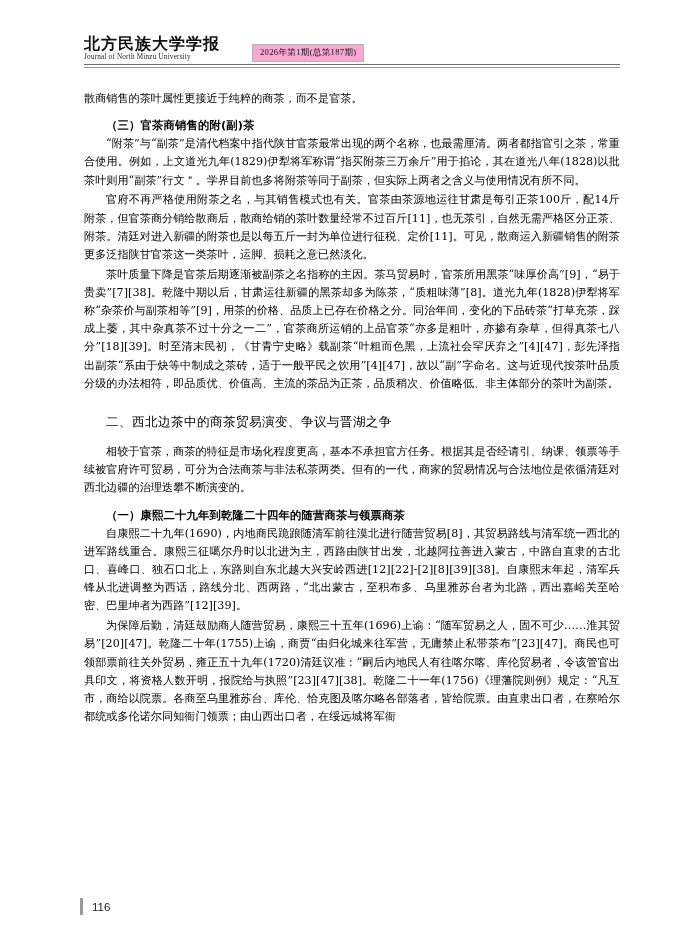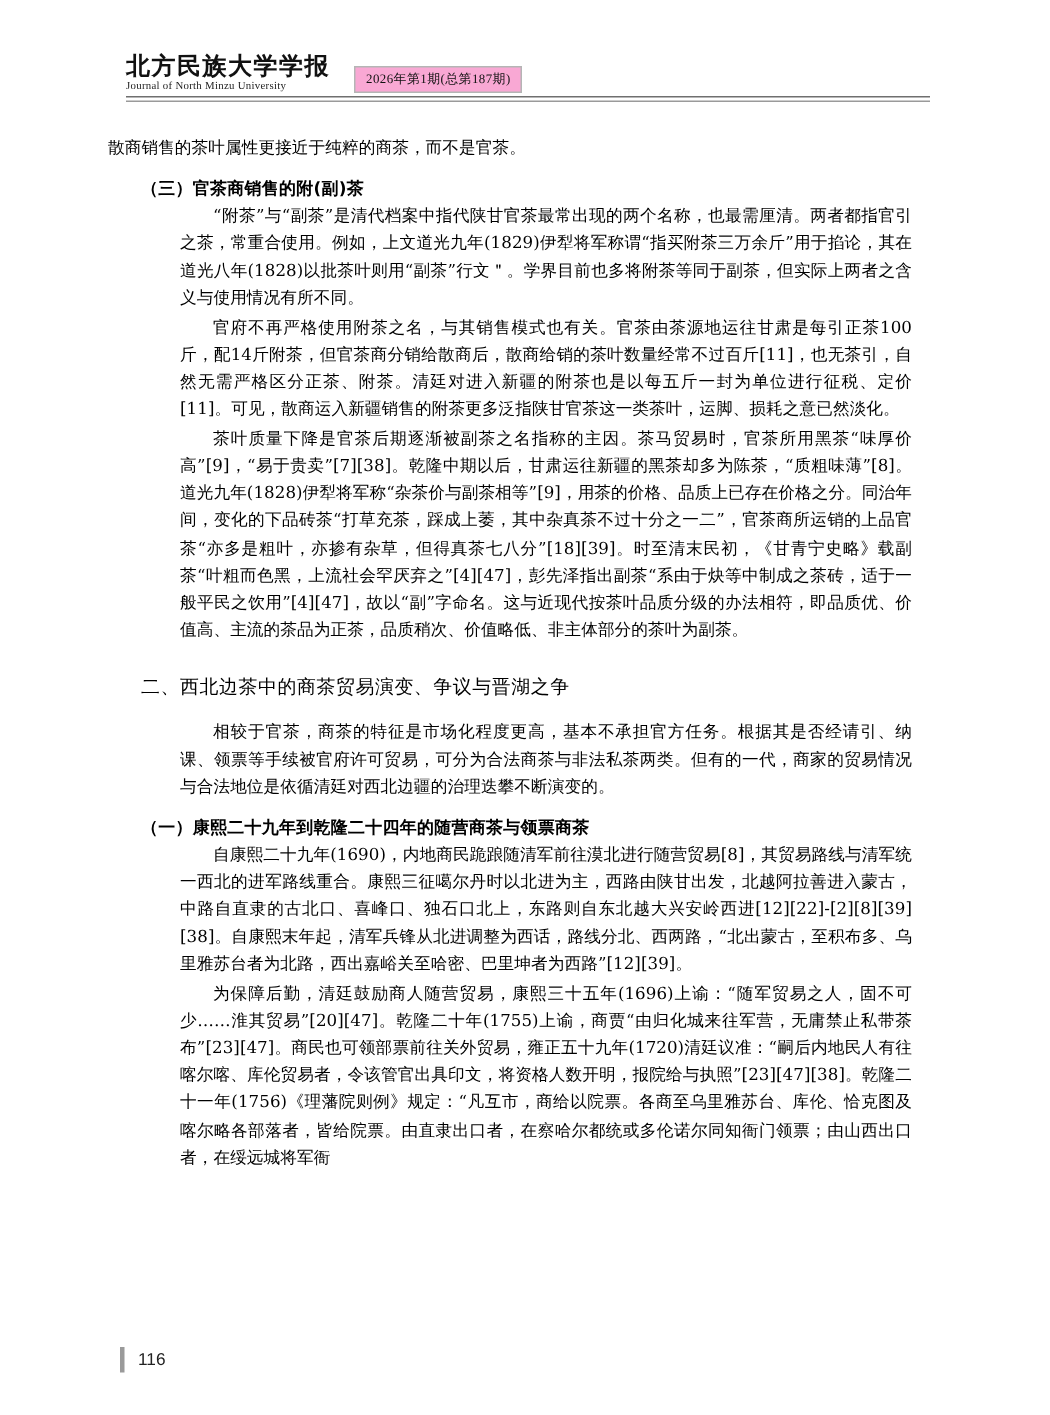--- a/index.html
+++ b/index.html
@@ -23,20 +23,21 @@
   }
   
   .header {
     position: absolute;
     top: 22px;
     left: 84px;
     width: 536px;
     height: 42px;
     display: flex;
     align-items: flex-end;
+    gap: 16px;
   }
   .journal-logo {
     font-family: "Liberation Serif", "DejaVu Serif", serif;
     line-height: 1.05;
     padding-bottom: 2px;
   }
   .journal-logo .cn {
     font-size: 16px;
     font-weight: bold;
     letter-spacing: 1px;
@@ -74,33 +75,33 @@
     top: 66.5px;
     left: 84px;
     width: 536px;
     height: 0.6px;
     background: #9a9a9a;
   }
   
   .content {
     position: absolute;
     top: 90px;
-    left: 72px;
+    left: 84px;
     width: 536px;
   }
   p {
     margin: 0 0 1.5px 0;
     font-size: 11.1px;
     line-height: 18.2px;
     text-align: justify;
     text-justify: inter-ideograph;
     letter-spacing: 0.05px;
     font-family: "DejaVu Serif", "Liberation Serif", serif;
   }
-  p.indent { text-indent: 22px; margin-left: 48px; }
+  p.indent { text-indent: 22px; }
   h2.section {
     font-size: 12.6px;
     font-weight: normal;
     margin: 21px 0 12px 0;
     text-indent: 22px;
     letter-spacing: 0.4px;
     font-family: "DejaVu Sans", "Liberation Sans", sans-serif;
   }
   h3.subsection {
     font-size: 11.3px;

